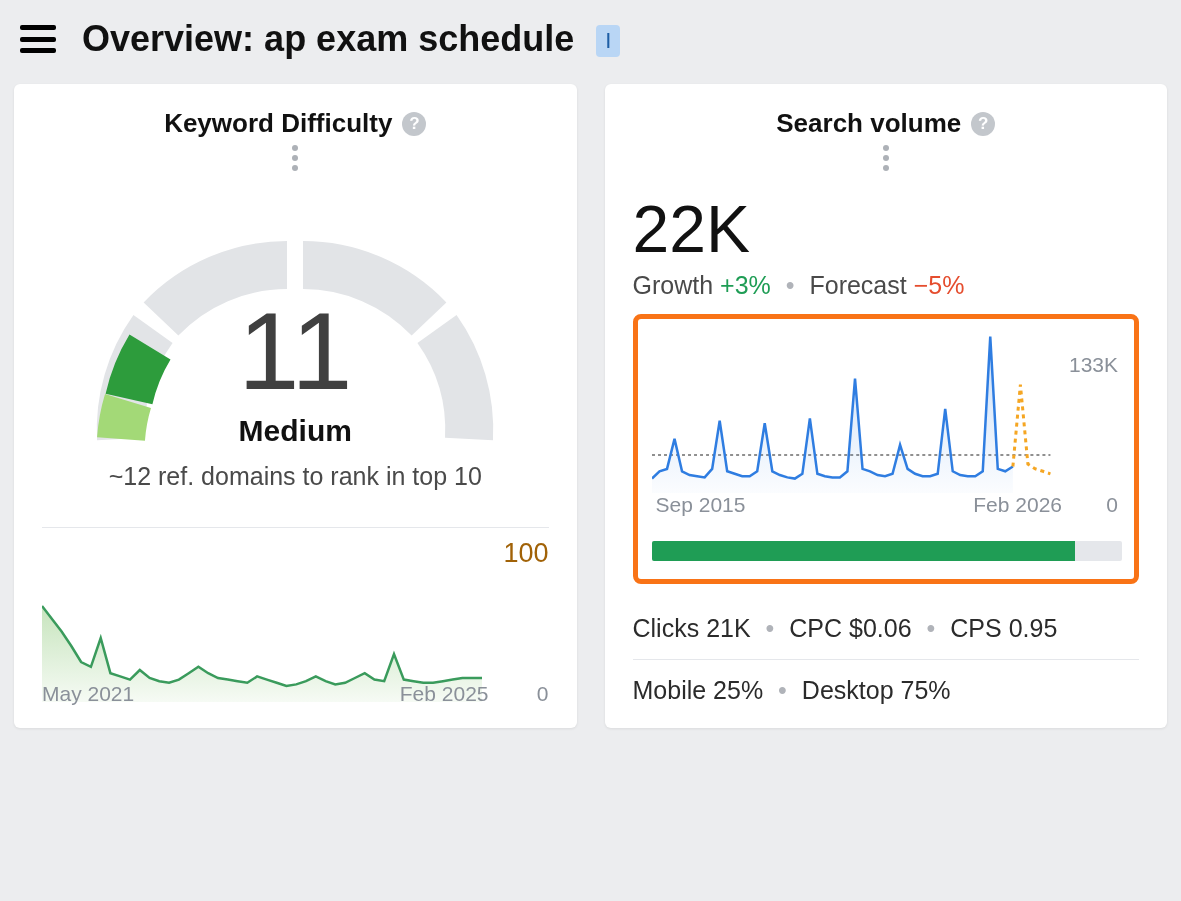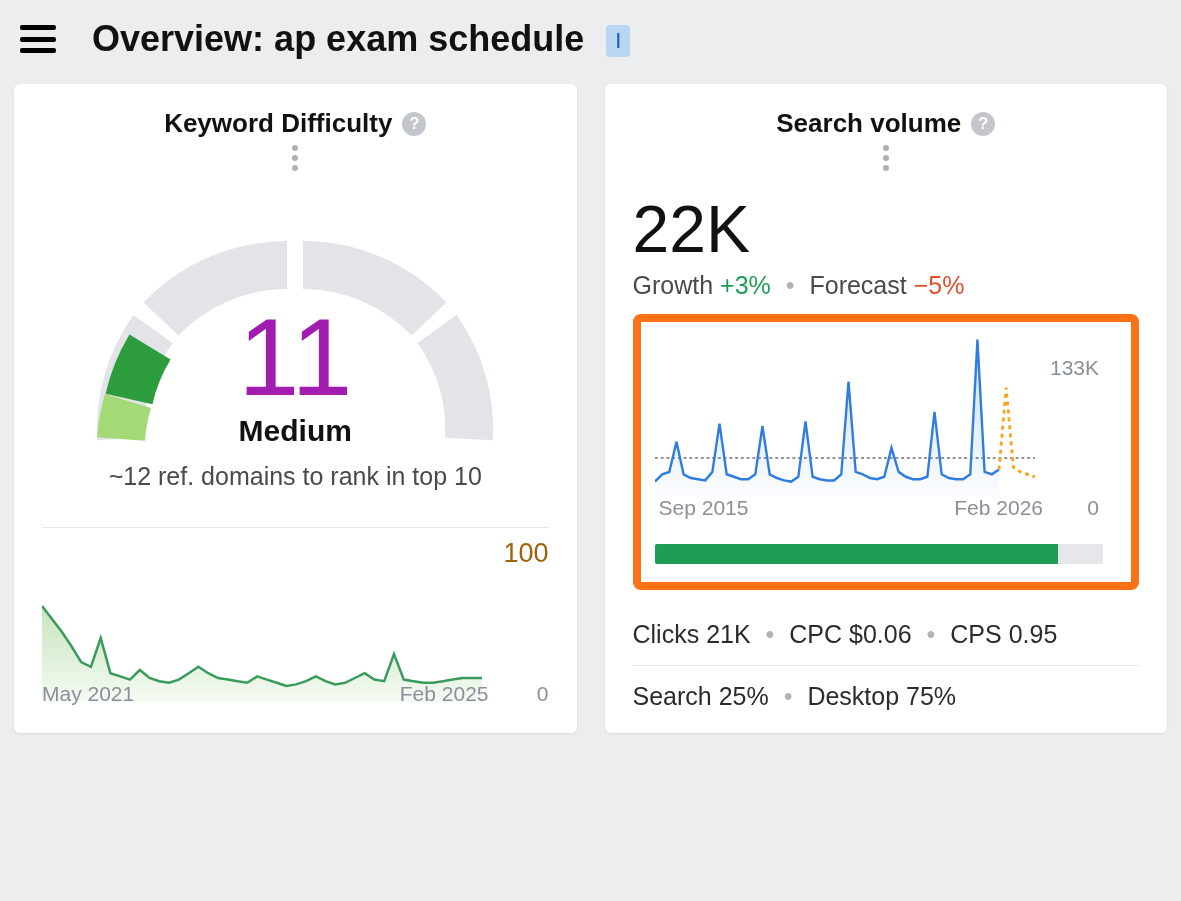--- a/index.html
+++ b/index.html
@@ -8,21 +8,21 @@
   background: #ecedef;
   color: #33475b;
   width: 1181px;
   height: 901px;
   overflow: hidden;
 }
 .header {
   display: flex;
   align-items: center;
   padding: 18px 20px 24px 20px;
-  gap: 36px;
+  gap: 26px;
 }
 .hamburger {
   width: 36px;
   height: 28px;
   display: flex;
   flex-direction: column;
   justify-content: space-between;
   cursor: pointer;
 }
 .hamburger span {
@@ -116,24 +116,24 @@
   justify-content: flex-end;
 }
 .gauge-svg {
   position: absolute;
   top: 0; left: 0; right: 0;
   margin: auto;
 }
 .gauge-value {
   font-size: 110px;
   font-weight: 400;
-  color: #a21caf;
+  color: #404040;
   line-height: 1;
   z-index: 2;
-  margin-bottom: 2px;
+  margin-bottom: 8px;
 }
 .gauge-label {
   font-size: 30px;
   font-weight: 700;
   color: #111;
   z-index: 2;
 }
 .gauge-sub {
   font-size: 25px;
   color: #4a4a4a;
@@ -189,23 +189,23 @@
 }
 .growth-line {
   font-size: 25px;
   color: #4a4a4a;
   margin-bottom: 14px;
 }
 .growth-pos { color: #1f9d55; }
 .growth-neg { color: #e54d2e; }
 .sep-dot { color: #b0b3b9; margin: 0 8px; }
 .highlight-box {
-  border: 8px solid #f97316;
+  border: 5px solid #f97316;
   border-radius: 8px;
-  padding: 14px 28px 18px 14px;
+  padding: 14px 12px 18px 14px;
   margin-bottom: 14px;
 }
 .sv-chart-wrap {
   position: relative;
   height: 180px;
 }
 .sv-axis-top {
   position: absolute;
   right: 4px;
   top: 20px;
@@ -380,21 +380,21 @@
       <span class="stat-val">21K</span>
       <span class="sep-dot">•</span>
       <span class="stat-label">CPC</span>
       <span class="stat-val">$0.06</span>
       <span class="sep-dot">•</span>
       <span class="stat-label">CPS</span>
       <span class="stat-val">0.95</span>
     </div>
 
     <div class="stat-row">
-      <span class="stat-label">Search</span>
+      <span class="stat-label">Mobile</span>
       <span class="stat-val">25%</span>
       <span class="sep-dot">•</span>
       <span class="stat-label">Desktop</span>
       <span class="stat-val">75%</span>
     </div>
 
   </div>
 
 </div>
 

